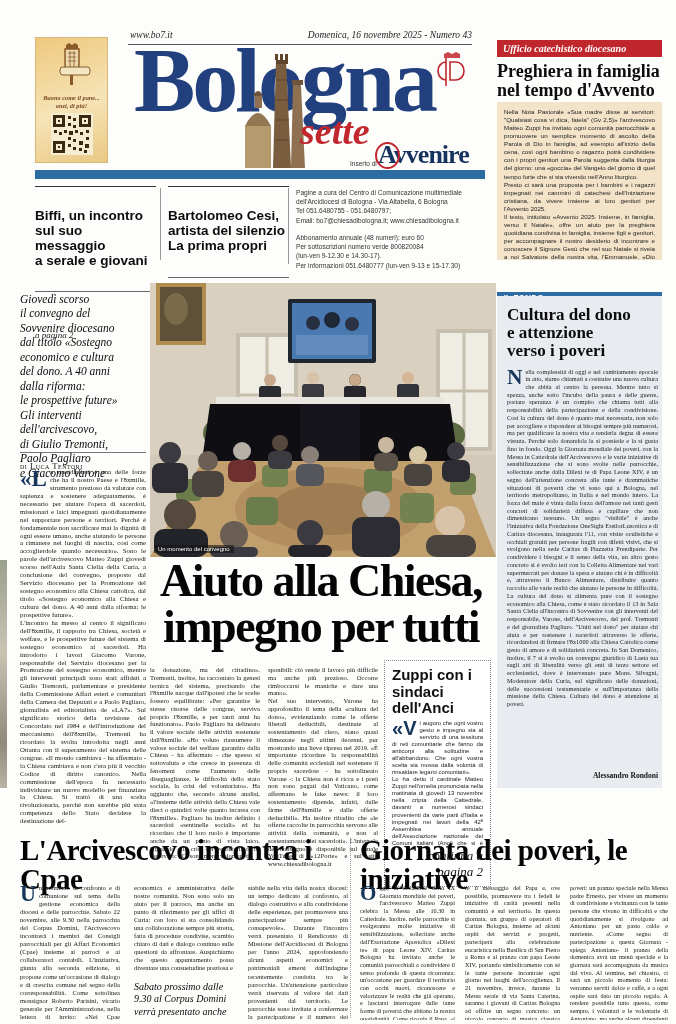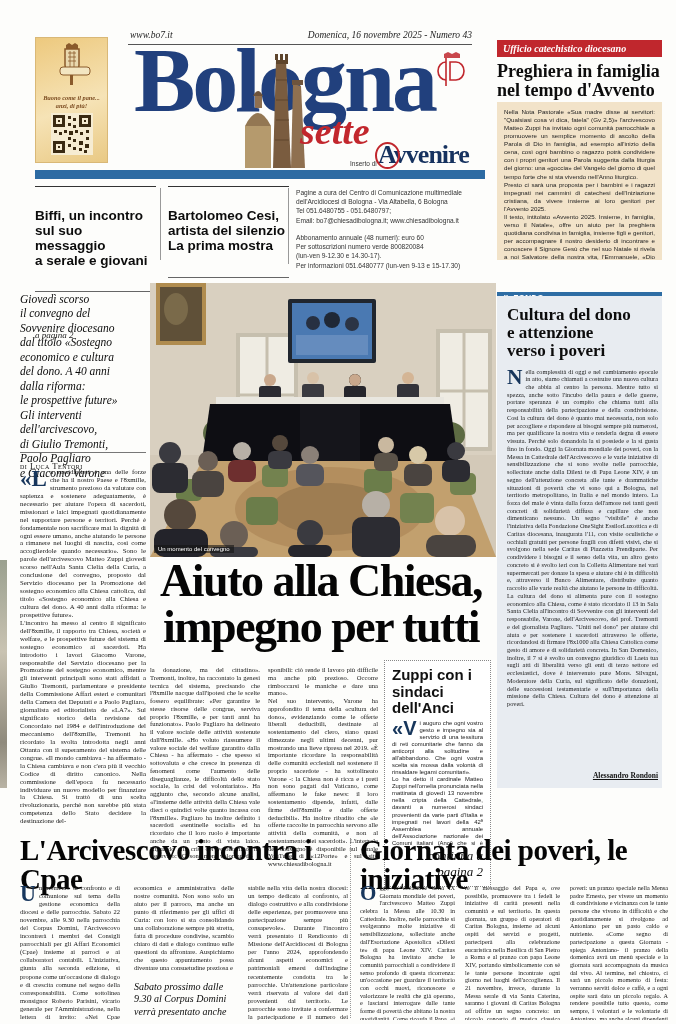--- a/index.html
+++ b/index.html
@@ -51,21 +51,21 @@
             font-size:6.2px;line-height:1.3;color:#222;}
 
   
   .fondo-bar{left:497px;top:292px;width:165px;height:13px;background:#2e6da4;color:#fff;
              font-family:"Liberation Sans",sans-serif;font-weight:bold;font-style:italic;font-size:8.5px;
              line-height:13px;padding-left:6px;box-sizing:border-box;}
   .fondo-box{left:497px;top:296px;width:165px;height:492px;background:#e8ecf1;padding:10px 4px 8px 10px;box-sizing:border-box;
              display:flex;flex-direction:column;}
   .fondo-title{font-size:17px;font-weight:600;line-height:1.05;color:#0c0c0c;margin-bottom:8px;}
   .fondo-body{flex:1;overflow:hidden;font-size:6.3px;line-height:1.23;color:#1a1a1a;}
-  .fondo-sig{text-align:right;font-weight:bold;font-size:7.5px;margin-top:3px;text-decoration:underline;}
+  .fondo-sig{text-align:right;font-weight:bold;font-size:7.5px;margin-top:3px;}
 
   
   .intro{left:20px;top:292px;width:124px;font-size:11.5px;font-style:italic;line-height:1.26;color:#0a0a0a;}
   .byline{left:20px;top:452px;width:126px;border-top:1px solid #777;padding-top:8px;
           font-variant:small-caps;font-size:8.5px;letter-spacing:.5px;color:#111;}
   .mcol1{left:20px;top:468px;width:126px;height:412px;font-size:6.8px;line-height:1.17;color:#151515;}
   .photo{left:150px;top:283px;width:346px;height:274px;}
   .caption{left:153px;bottom:0;top:auto;position:absolute;left:4px;bottom:4px;background:rgba(20,20,20,.6);
            color:#fff;font-size:6px;padding:1px 4px;font-family:"Liberation Sans",sans-serif;}
   .headline{left:146px;top:558px;width:350px;text-align:center;font-size:46px;font-weight:600;
@@ -194,21 +194,21 @@
 sul suo messaggio
 a serale e giovani</h3>
     <div class="rule">
       <span class="pg">a pagina 2</span>
     </div>
   </div>
   <div class="abs vdiv1"></div>
   <div class="abs teaser preline" style="left:168px;">
     <h3 class="preline">Bartolomeo Cesi,
 artista del silenzio
-La prima mostra</h3>
+La prima propri</h3>
     <div class="rule">
       <span class="pg">a pagina 3</span>
     </div>
   </div>
   <div class="abs vdiv2"></div>
   <div class="abs contact sans">
     <p class="preline">Pagine a cura del Centro di Comunicazione multimediale
 dell'Arcidiocesi di Bologna - Via Altabella, 6 Bologna
 Tel 051.6480755 - 051.6480797;
 Email: bo7@chiesadibologna.it; www.chiesadibologna.it</p>

